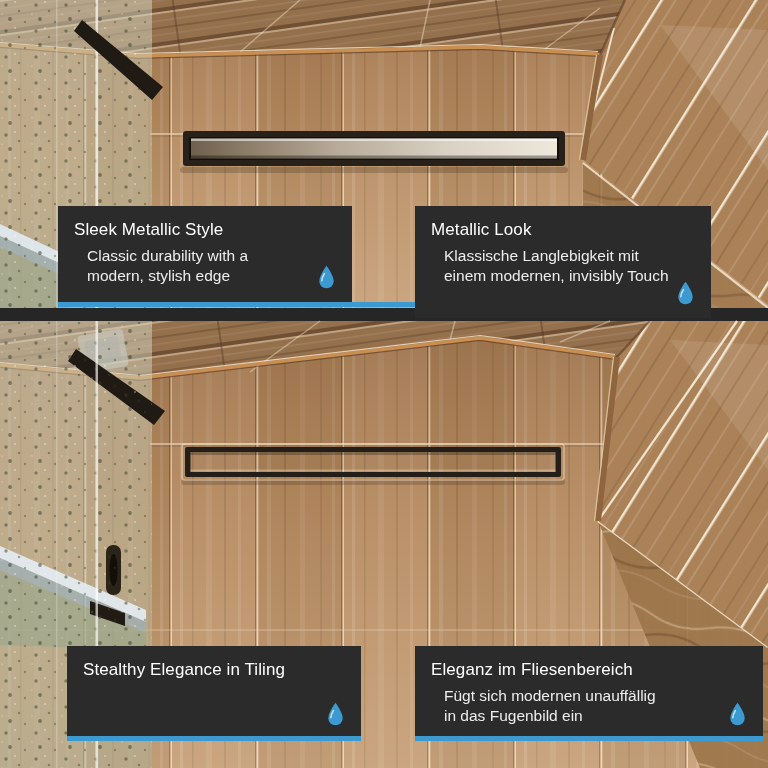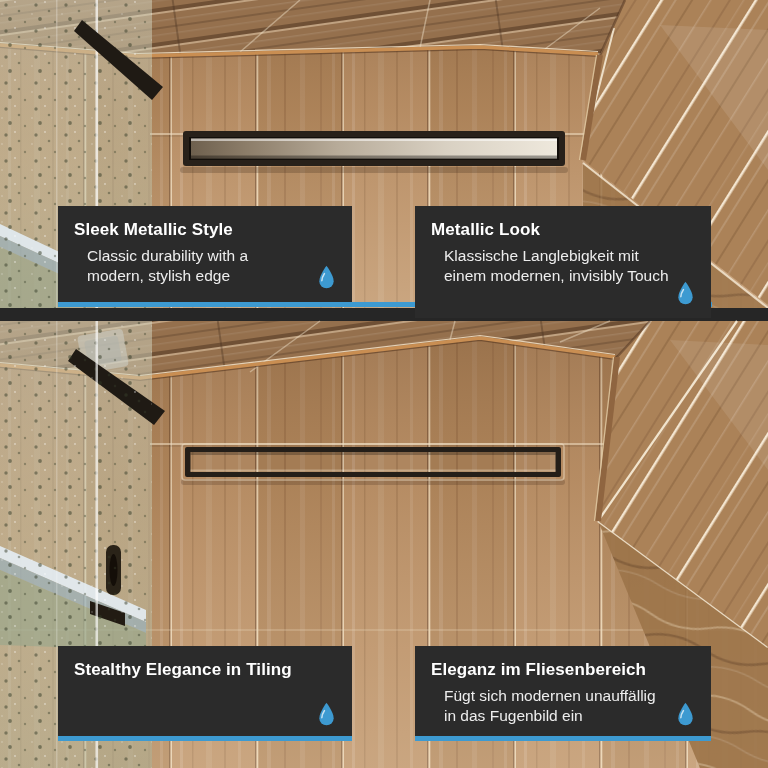--- a/index.html
+++ b/index.html
@@ -2,26 +2,26 @@
 <html style="--accent: #3d9ad1; --card-bg: #2b2b2b;"><head>
 <meta charset="utf-8">
 <style>
   html,body{margin:0;padding:0}
   body{width:768px;height:768px;overflow:hidden;background:#fff;
        font-family:"Liberation Sans",sans-serif;}
   .stage{position:relative;width:768px;height:768px;overflow:hidden}
   svg.backdrop{position:absolute;left:0;top:0;display:block}
   .card{position:absolute;background:var(--card-bg,#2b2b2b);color:#fff;
         padding:13px 16px 0;box-sizing:border-box}
-  .card h3{margin:0;font-size:17px;line-height:1.25;font-weight:bold;letter-spacing:.1px}
+  .card h3{margin:0;font-size:17px;line-height:1.25;font-weight:normal;letter-spacing:.1px}
   .card p{margin:6px 13px 0;font-size:15.5px;line-height:1.27;color:#ededed}
   .c-tl{left:58px;top:206px;width:294px;height:96px}
   .c-tr{left:415px;top:206px;width:296px;height:112px}
-  .c-bl{left:58px;top:646px;width:294px;height:95px}
-  .c-br{left:415px;top:646px;width:296px;height:95px}
+  .c-bl{left:67px;top:646px;width:294px;height:95px}
+  .c-br{left:415px;top:646px;width:348px;height:95px}
   .c-tl p{max-width:205px}
   .c-br p{max-width:218px}
   .bar{position:absolute;left:0;bottom:0;width:100%;height:5px;background:var(--accent,#3d9ad1)}
   .top-strip{position:absolute;left:58px;top:302px;width:654px;height:5px;background:var(--accent,#3d9ad1)}
   .drop{position:absolute;right:15px;bottom:11px;width:21px;height:27px;color:var(--accent,#3d9ad1)}
   .c-bl .drop,.c-br .drop{bottom:13px}
 </style>
 </head>
 <body>
 

